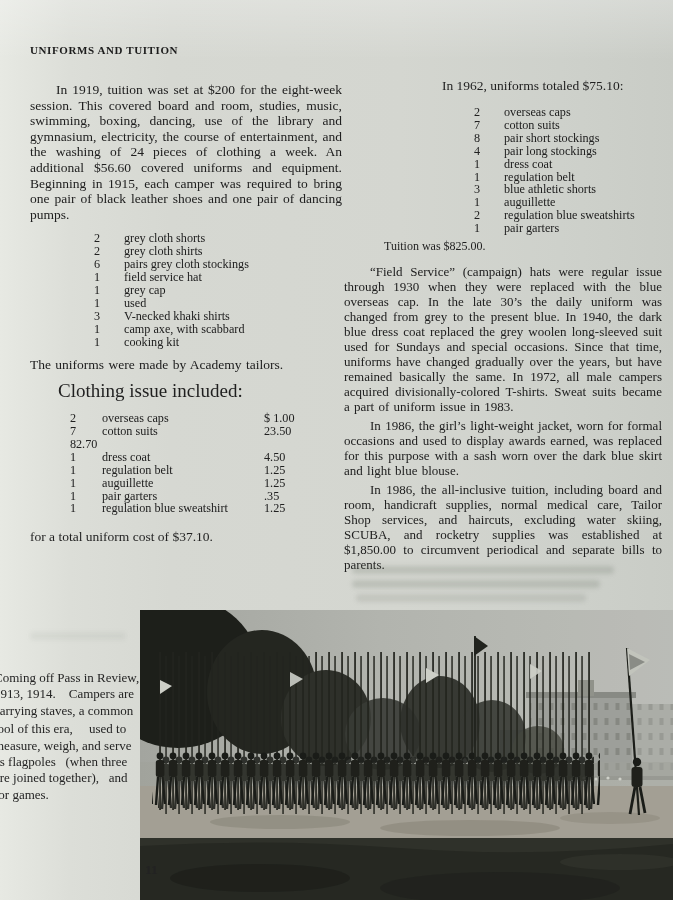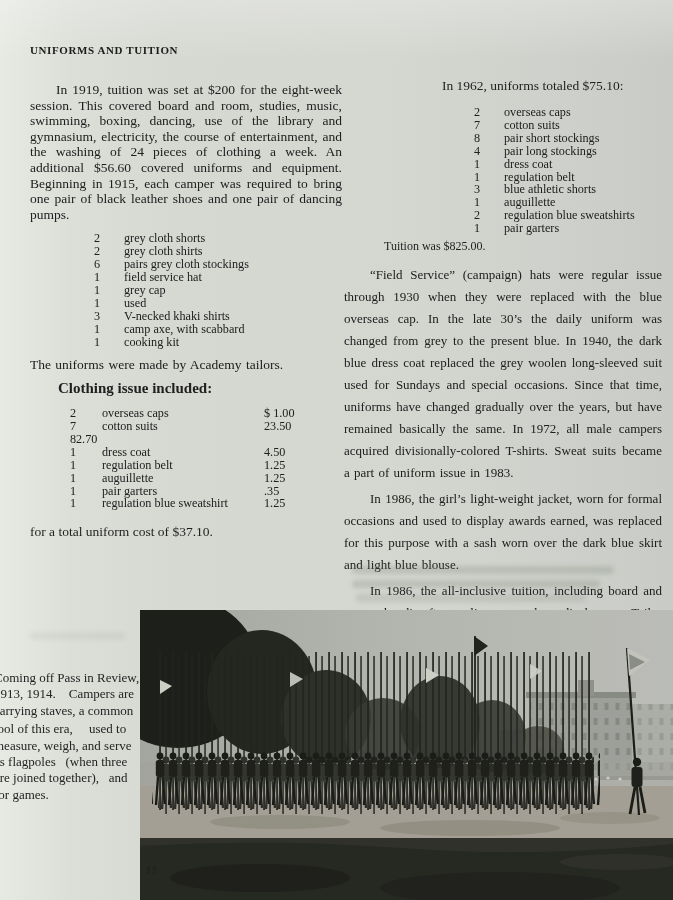--- a/index.html
+++ b/index.html
@@ -16,33 +16,33 @@
     letter-spacing:.6px;color:#1c1c1c;
   }
   
   #col-left{position:absolute;left:30px;top:82px;width:312px;}
   #col-right{position:absolute;left:344px;top:74px;width:318px;}
   .para{
     font-size:13.5px;line-height:15.6px;text-align:justify;margin:0;
     color:#202020;word-spacing:1px;
   }
   .para.indent{text-indent:26px;}
-  #col-right .para{font-size:13px;line-height:22px;}
+  #col-right .para{font-size:13px;line-height:15px;}
   
   .ulist{margin:10px 0 8px 0;}
   .urow{display:flex;font-size:12.2px;line-height:12.9px;color:#202020;}
   .urow .qty{width:14px;text-align:right;flex:0 0 auto;}
   .urow .item{padding-left:24px;flex:1 1 auto;}
   .urow .price{width:52px;text-align:left;flex:0 0 auto;}
   #list-1924{padding-left:56px;}
   #list-1945{padding-left:34px;width:252px;}
   #list-1945 .qty{width:12px;}
   #list-1945 .item{padding-left:26px;}
   #list-1962{padding-left:122px;margin:12px 0 4px 0;}
-  .clothing-heading{font-size:15px;margin:8px 0 0 28px;font-weight:bold;}
+  .clothing-heading{font-size:19px;margin:8px 0 0 28px;}
   .total-line{font-size:13.5px;margin-top:14px;}
   #heading-1962{font-size:13.5px;margin:4px 0 0 98px;}
   #tuition-line{font-size:12px;margin:4px 0 10px 40px;}
   #col-right .para + .para{margin-top:4px;}
   
   #photo-caption{
     position:absolute;left:-6px;top:670px;width:152px;
     font-size:13px;line-height:16.4px;color:#242424;
   }
   #photo-caption .cap-line{white-space:pre;}

